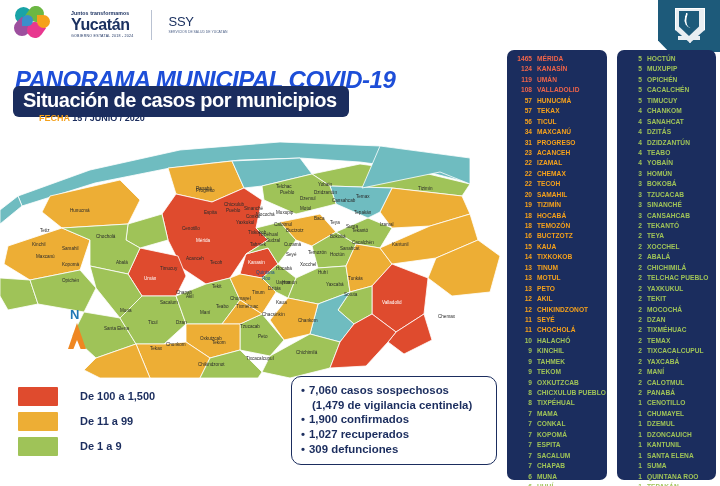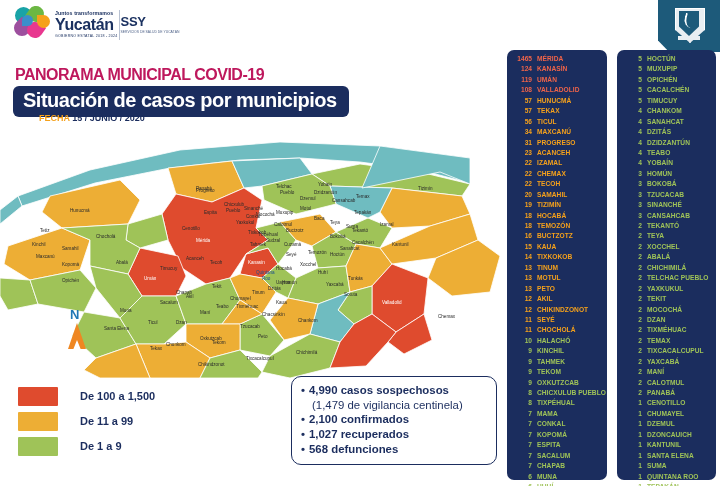--- a/index.html
+++ b/index.html
@@ -17,41 +17,41 @@
   .badge-shield{position:absolute;left:17px;top:8px;width:28px;height:33px;
      background:#e9eef2;border:1.6px solid #ffffff;
      clip-path:polygon(0 0,100% 0,100% 62%,50% 100%,0 62%);}
   .badge-inner{position:absolute;left:21px;top:11px;width:20px;height:25px;
      background:#1d5a7a;clip-path:polygon(0 0,100% 0,100% 62%,50% 100%,0 62%);}
   .badge-swoosh{position:absolute;left:26px;top:14px;width:10px;height:14px;
      border-left:2.4px solid #ffffff;border-radius:0 0 0 9px;transform:rotate(14deg);}
   .badge-base{position:absolute;left:20px;top:36px;width:22px;height:4px;background:#e9eef2;}
 
   
-  .logos{position:absolute;left:14px;top:6px;display:flex;align-items:center;gap:1px;}
+  .logos{position:absolute;left:14px;top:6px;display:flex;align-items:center;gap:17px;}
   .yuc-mark{position:relative;width:40px;height:38px;}
   .yuc-mark i{position:absolute;display:block;border-radius:50% 50% 50% 0;}
   .y1{width:17px;height:17px;background:#19a3a7;left:1px;top:1px;transform:rotate(-45deg);}
   .y2{width:16px;height:16px;background:#6cb743;left:14px;top:0px;transform:rotate(35deg);}
   .y3{width:16px;height:16px;background:#9d4f9e;left:0px;top:14px;transform:rotate(135deg);}
   .y4{width:16px;height:16px;background:#e8378f;left:13px;top:16px;transform:rotate(215deg);}
   .y5{width:13px;height:13px;background:#f5a11b;left:23px;top:9px;transform:rotate(90deg);}
   .y6{width:11px;height:11px;background:#3b8ecb;left:8px;top:9px;transform:rotate(0deg);}
   .yuc-text{line-height:1;}
   .yuc-small{font-size:5.2px;font-weight:bold;color:#1b3160;letter-spacing:.1px;}
   .yuc-big{font-size:16px;font-weight:bold;color:#1b3160;letter-spacing:-.4px;margin-top:1px;}
   .yuc-sub{font-size:3.6px;color:#1b3160;letter-spacing:.25px;margin-top:2px;}
   .sep{width:1px;height:30px;background:#b9c2d2;}
   .ssy{line-height:1;}
-  .ssy-big{font-size:13px;font-weight:bold;color:#1b3160;letter-spacing:-.3px;}
+  .ssy-big{font-size:13px;font-weight:normal;color:#1b3160;letter-spacing:-.3px;}
   .ssy-sub{font-size:3.4px;color:#4b5f86;margin-top:2px;line-height:1.45;}
 
   
-  .title-main{position:absolute;left:15px;top:66px;font-size:16px;font-weight:bold;
-    color:#be185d;letter-spacing:-.5px;white-space:nowrap;}
+  .title-main{position:absolute;left:15px;top:66px;font-size:24px;font-weight:bold;
+    color:#1d4ed8;letter-spacing:-.5px;white-space:nowrap;font-style:italic;}
   .title-sub{position:absolute;left:13px;top:86px;background:#1b2d5e;color:#fff;
     font-size:20px;font-weight:bold;letter-spacing:-.5px;padding:3px 12px 5px 10px;
     border-radius:6px;white-space:nowrap;}
   .date-row{position:absolute;left:39px;top:113px;font-size:9px;font-weight:bold;white-space:nowrap;}
   .date-label{color:#f5a11b;}
   .date-value{color:#1b2d5e;}
 
   
   .map{position:absolute;left:0;top:128px;width:505px;height:250px;}
   .map svg{display:block;}
@@ -74,21 +74,21 @@
   .leg-row{display:flex;align-items:center;height:24px;margin-bottom:1px;}
   .leg-sw{width:40px;height:19px;border-radius:1px;}
   .leg-tx{margin-left:22px;font-size:11px;font-weight:bold;color:#1b2d5e;white-space:nowrap;}
 
   
   .stats{position:absolute;left:291px;top:376px;width:206px;
      border:1.6px solid #1b2d5e;border-radius:10px;background:#fff;
      padding:6px 8px 7px 9px;box-sizing:border-box;}
   .stat-line{display:flex;font-size:11.4px;font-weight:bold;color:#1b2d5e;line-height:1.29;white-space:nowrap;}
   .stat-line .bul{margin-right:4px;}
-  .stat-cont{padding-left:11px;font-size:11.4px;font-weight:normal;color:#1b2d5e;line-height:1.29;white-space:nowrap;}
+  .stat-cont{padding-left:11px;font-size:11.4px;font-weight:bold;color:#1b2d5e;line-height:1.29;white-space:nowrap;}
   .stat-tab{position:absolute;left:-3px;top:-12px;width:18px;height:18px;background:#f5a11b;
      border-radius:3px;z-index:-1;}
 
   
   .col{position:absolute;background:#1b2d5e;border-radius:7px;
      padding:4px 0 4px 0;box-sizing:border-box;}
   .col-1{left:507px;top:50px;width:100px;height:430px;}
   .col-2{left:617px;top:50px;width:99px;height:430px;}
   .drow{display:flex;align-items:center;height:10.45px;line-height:10.45px;}
   .dnum{width:30px;text-align:right;font-size:6.6px;font-weight:bold;padding-right:5px;box-sizing:border-box;}
@@ -316,34 +316,34 @@
       <div class="leg-row">
         <div class="leg-sw" style="background: rgb(159, 195, 88);"></div>
         <div class="leg-tx">De 1 a 9</div>
       </div>
     </div>
 
   <div class="stats">
     <div class="stat-tab"></div>
     <div class="stat-line">
       <span class="bul">•</span>
-      <span>4,990 casos sospechosos</span>
+      <span>7,060 casos sospechosos</span>
     </div>
     <div class="stat-cont">(1,479 de vigilancia centinela)</div>
     <div class="stat-line">
       <span class="bul">•</span>
-      <span>2,100 confirmados</span>
+      <span>1,900 confirmados</span>
     </div>
     <div class="stat-line">
       <span class="bul">•</span>
       <span>1,027 recuperados</span>
     </div>
     <div class="stat-line">
       <span class="bul">•</span>
-      <span>568 defunciones</span>
+      <span>309 defunciones</span>
     </div>
   </div>
 
   <div class="col col-1" id="col1">
       <div class="drow">
         <div class="dnum t-red">1465</div>
         <div class="dname t-red">MÉRIDA</div>
       </div>
       <div class="drow">
         <div class="dnum t-red">124</div>

